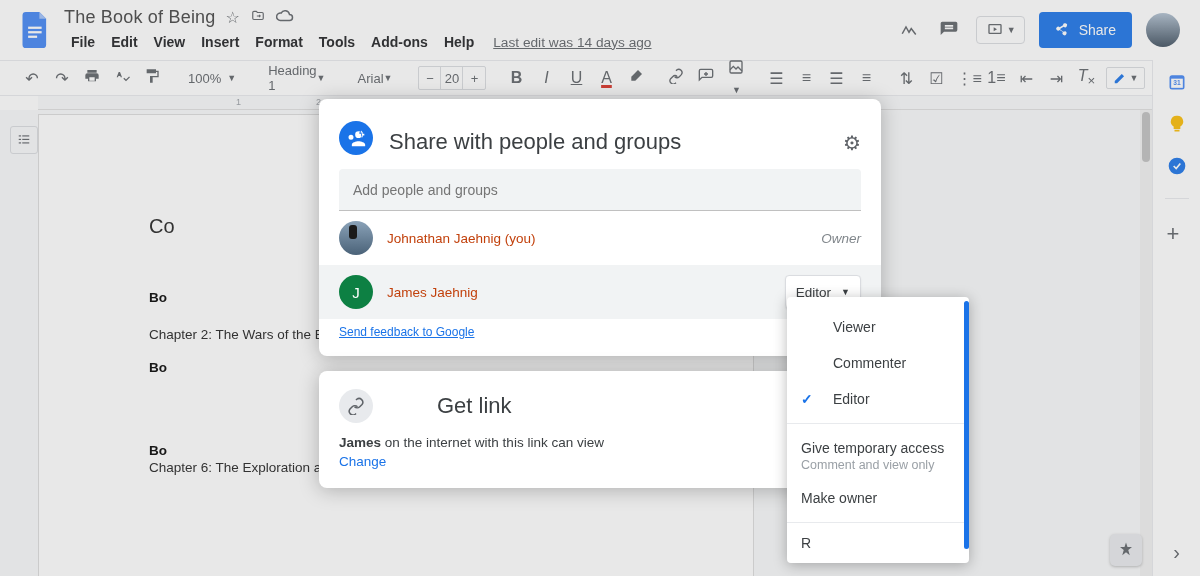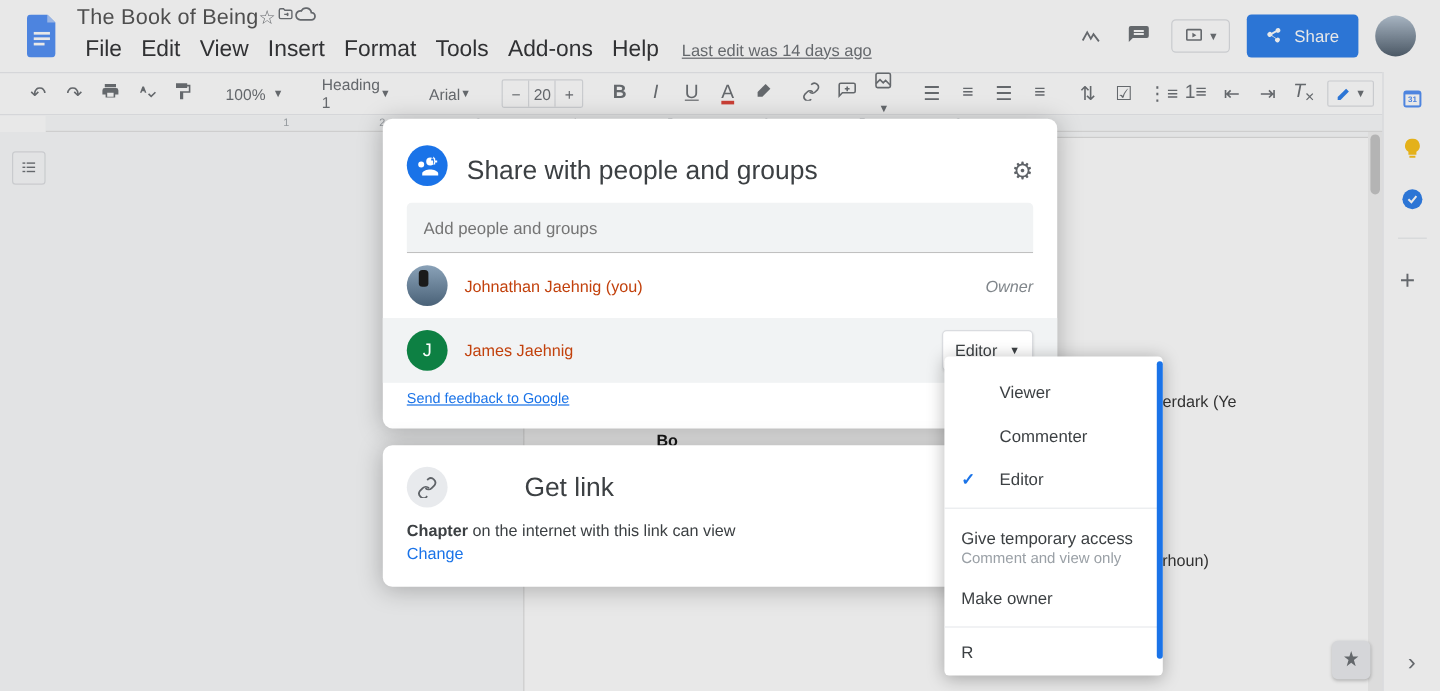--- a/index.html
+++ b/index.html
@@ -4,25 +4,25 @@
 <style>
 * { margin:0; padding:0; box-sizing:border-box; font-family:Arial,sans-serif; }
 body { width:1200px; height:576px; overflow:hidden; background:#fff; position:relative; }
 .overlay { position:absolute; inset:0; background:rgba(128,128,128,0.18); pointer-events:none; z-index:5; }
 
 
 .titlebar { height:60px; display:flex; align-items:center; padding:6px 10px; }
 .docs-logo { width:40px; height:40px; display:flex; justify-content:center; align-items:center; color:#4285f4; margin-right:8px; margin-left:6px;}
 .docs-logo svg { width:28px; height:36px; }
 .title-mid { display:flex; flex-direction:column; flex:1; }
-.title-row { display:flex; align-items:center; }
+.title-row { display:flex; align-items:center; gap:10px; }
 .doc-title { font-size:18px; color:#444; letter-spacing:0.2px; }
 .title-icon { color:#5f6368; font-size:16px; }
 .menus { display:flex; gap:2px; margin-top:3px; align-items:center; }
-.menu-item { font-size:19px; color:#202124; padding:3px 7px; }
+.menu-item { font-size:14px; color:#202124; padding:3px 7px;font-weight:bold; }
 .last-edit { font-size:13.7px; color:#5f6368; text-decoration:underline; margin-left:10px; }
 .top-right { display:flex; align-items:center; gap:14px; margin-right:10px; }
 .tr-icon { color:#5f6368; font-size:20px; width:26px; height:26px; display:flex; justify-content:center; align-items:center; }
 .present { border:1px solid #dadce0; border-radius:4px; padding:5px 8px; display:flex; align-items:center; gap:2px; color:#5f6368; }
 .share-btn { background:#1a73e8; color:#fff; border-radius:4px; height:36px; padding:0 16px; display:flex; align-items:center; gap:8px; font-weight:500; font-size:14px;}
 .avatar { width:34px; height:34px; border-radius:50%; background:linear-gradient(#b0c0d0,#405060); }
 
 
 .toolbar { height:36px; border-top:1px solid #e8eaed; border-bottom:1px solid #e8eaed; display:flex; align-items:center; padding:0 22px; gap:10px; color:#5f6368; font-size:13px; }
 .tool-sep { width:1px; height:20px; background:#e0e0e0; }
@@ -40,21 +40,21 @@
 
 
 .ruler { height:14px; background:#f8f9fa; position:relative; margin:0 38px; font-size:9px; color:#9aa0a6; overflow:hidden;}
 .ruler::before{content:"";position:absolute;left:0;right:0;bottom:0;border-bottom:1px solid #e0e0e0;}
 .ruler span{position:absolute;top:1px;}
 
 
 .workspace { position:absolute; top:110px; bottom:0; left:0; right:48px; background:#f8f9fa; display:flex; }
 .left-gutter { width:38px; }
 .outline-btn { width:28px; height:28px; border:1px solid #dadce0; border-radius:3px; margin:16px 0 0 10px; display:flex; justify-content:center; align-items:center; color:#5f6368;}
-.page-wrap { flex:1; display:flex; justify-content:flex-end; padding-top:4px; position:relative;}
+.page-wrap { flex:1; display:flex; justify-content:flex-start; padding-top:4px; position:relative;}
 .page { width:716px; min-height:560px; background:#fff; border:1px solid #dcdcdc; padding:100px 60px 40px 110px; }
 .ch { font-size:13.5px; color:#222; margin:2px 0; }
 .bo { font-weight:bold; margin-top:18px; font-size:13.5px;}
 .h2 { font-size:20px; color:#222; margin-bottom:6px; }
 .underline { text-decoration:underline; text-decoration-color:#d93025; text-decoration-style:wavy;}
 .scrollbar { width:12px; background:#f1f1f1; position:absolute; right:48px; top:110px; bottom:0; }
 .scroll-thumb{ background:#c0c0c0; width:8px; margin:2px auto; height:50px; border-radius:4px;}
 
 
 .rail { position:absolute; right:0; top:60px; bottom:0; width:48px; border-left:1px solid #e8eaed; background:#fff; display:flex; flex-direction:column; align-items:center; padding-top:12px; gap:22px;}
@@ -354,21 +354,21 @@
 
 <div class="modal m2">
   <div class="m2-head">
     <div class="m2-circle">
         <svg width="18" height="18" viewBox="0 0 24 24" fill="none" stroke="#5f6368" stroke-width="2">
           <path d="M10 13a5 5 0 0 0 7 0l3-3a5 5 0 0 0-7-7l-1 1m2 9a5 5 0 0 0-7 0l-3 3a5 5 0 0 0 7 7l1-1"></path>
         </svg>
       </div>
     <div class="m2-title">Get link</div>
   </div>
-  <div class="link-text"><b>Chapter</b><span> on the internet with this link can view</span></div>
+  <div class="link-text"><b>James</b><span> on the internet with this link can view</span></div>
   <a class="change">Change</a>
 </div>
 
 <div class="dropdown">
   <div class="dd-item">Viewer</div>
   <div class="dd-item">Commenter</div>
   <div class="dd-item sel">Editor</div>
   <div class="dd-sep"></div>
   <div class="dd-item sub tight">Give temporary access</div>
   <div class="dd-sub">Comment and view only</div>

